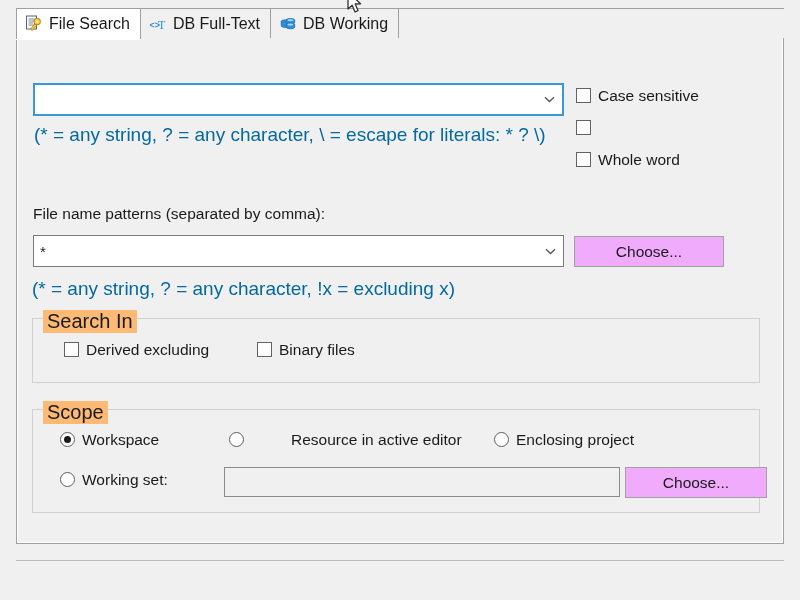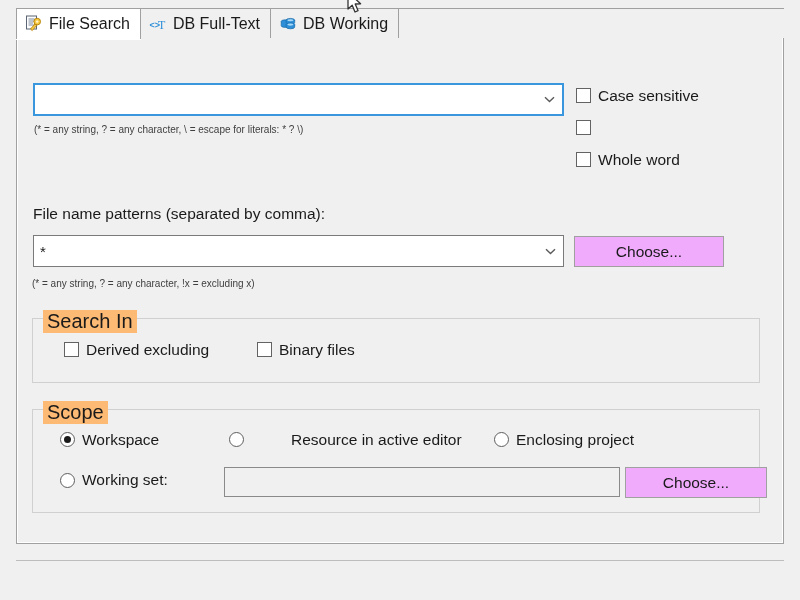--- a/index.html
+++ b/index.html
@@ -83,22 +83,22 @@
   }
 
   .lbl {
     position: absolute;
     font-size: 15.5px;
     color: #1a1a1a;
     white-space: nowrap;
   }
   .hint {
     position: absolute;
-    font-size: 10px;
-    color: #404040;
+    font-size: 19px;
+    color: #0369a1;
     white-space: nowrap;
   }
 
   
   .combo {
     position: absolute;
     box-sizing: border-box;
     background: #ffffff;
     border: 1px solid #7a7a7a;
     display: flex;
@@ -346,21 +346,21 @@
         <div class="rd-row" style="left:196px; top:22px;gap:47px;">
           <span class="radio"></span>
           <span class="rd-label">Resource in active editor</span>
         </div>
 
         <div class="rd-row" style="left:461px; top:22px;">
           <span class="radio"></span>
           <span class="rd-label">Enclosing project</span>
         </div>
 
-        <div class="rd-row" style="left:27px; top:62px;align-items:flex-end;">
+        <div class="rd-row" style="left:27px; top:62px;">
           <span class="radio"></span>
           <span class="rd-label">Working set:</span>
         </div>
 
         <div class="textfield" style="left:191px; top:57px; width:396px; height:30px;"></div>
 
         <div class="btn" style="left:592px; top:57px; width:142px; height:31px;">Choose...</div>
       </div>
 
     </div>

